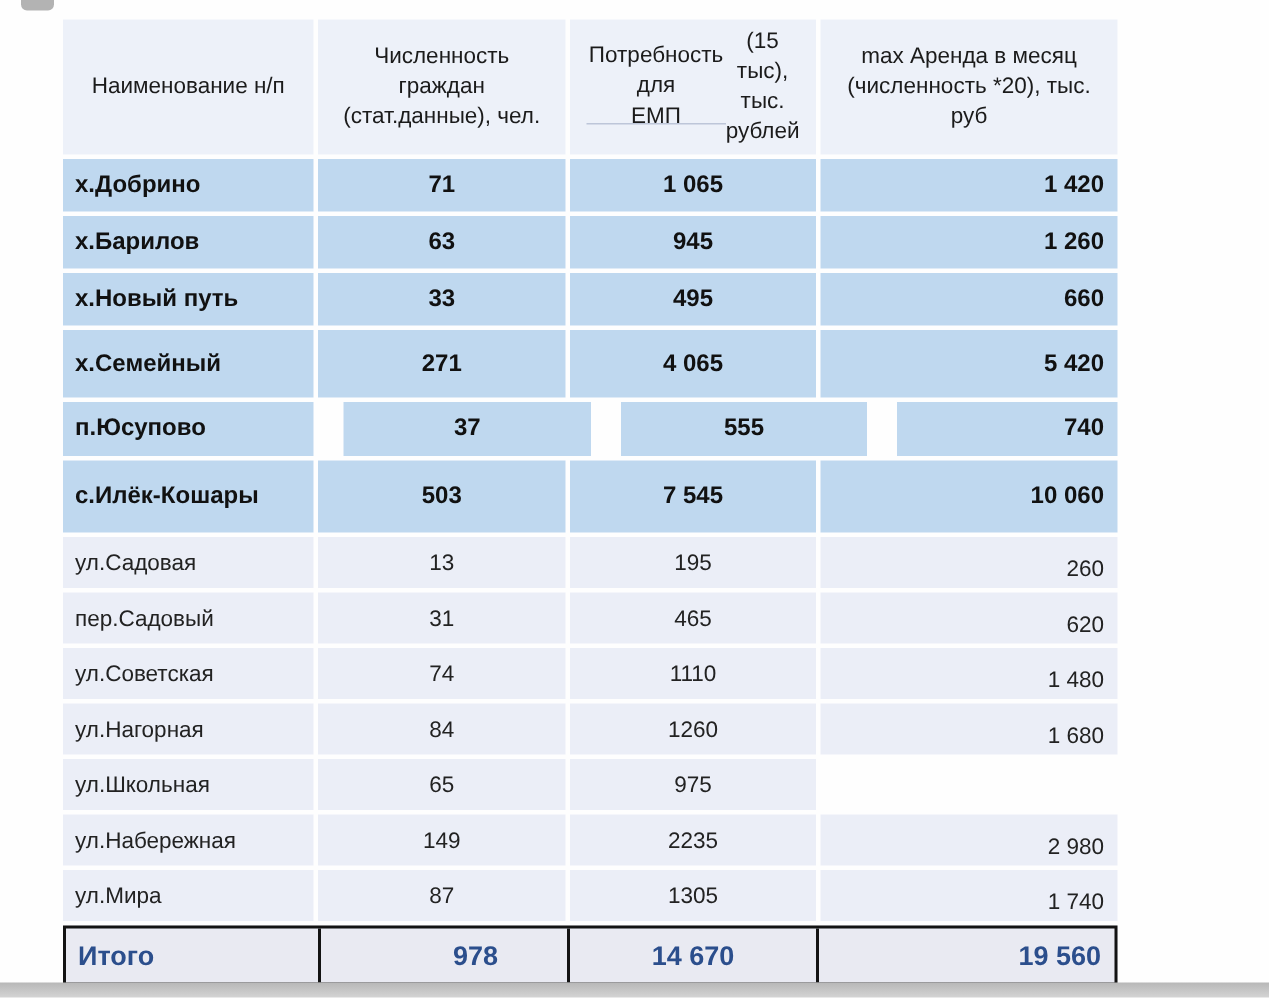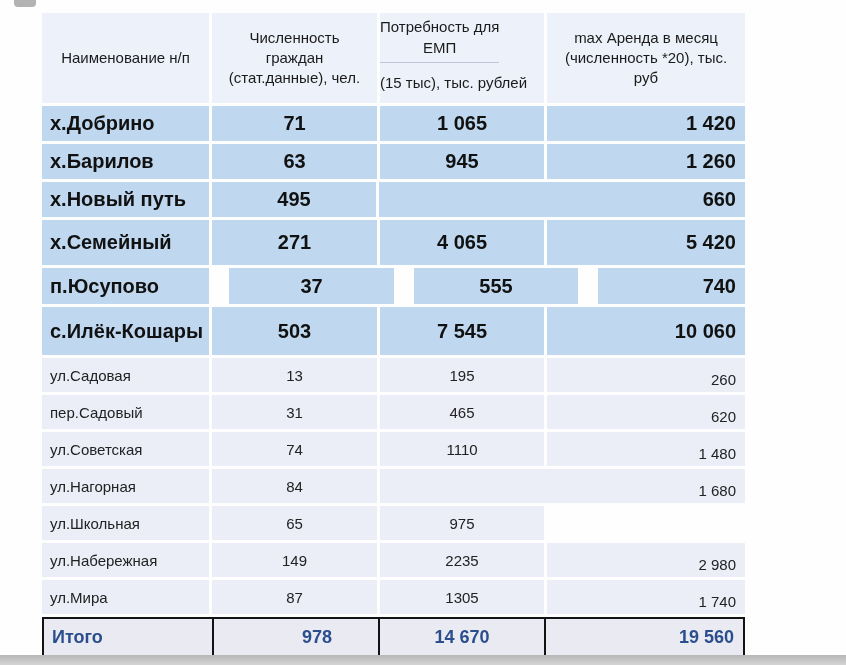--- a/index.html
+++ b/index.html
@@ -27,28 +27,28 @@
   .c1{width:167px;flex:none;padding-left:8px;justify-content:flex-start;}
   .c2{width:165px;flex:none;justify-content:center;text-align:center;}
   .c3{width:164px;flex:none;justify-content:center;text-align:center;}
   .c4{flex:1;justify-content:flex-end;padding-right:9px;text-align:right;}
 
   
   .hdr{height:90px;}
   .hdr .cell{background:#edf1f9;font-size:15px;line-height:1.35;}
   .hdr .c1,.hdr .c2,.hdr .c4{justify-content:center;text-align:center;padding-left:0;padding-right:0;}
   .pre{white-space:pre-line;}
-  .hdr-split{flex-direction:column;align-items:flex-start;padding:0;}
+  .hdr-split{flex-direction:row;align-items:center;padding:11px;}
   .hdr-split .top{height:49px;display:flex;align-items:center;justify-content:center;
     border-bottom:1px solid #bdc6d9;text-align:center;}
   .hdr-split .bot{flex:1;display:flex;align-items:center;justify-content:center;text-align:center;}
 
   
   .row-blue{height:35px;}
-  .row-blue .cell{background:#bfd8ef;font-weight:bold;font-size:20px;color:#111;}
+  .row-blue .cell{background:#bfd8ef;font-weight:bold;font-size:16px;color:#111;}
   .row-blue.tall1{height:45px;}
   .row-blue.med{height:36px;gap:20px;}
   .row-blue.tall2{height:48px;}
   .row-light{height:34px;}
   .row-light .cell{background:#ebeef7;font-size:15px;color:#222;}
   .row-light .c4{align-items:flex-end;padding-bottom:4px;}
 
   
   .row-total{display:flex;height:36px;margin-top:3px;
     border:2px solid #131313;background:#e9eaf2;}
@@ -98,20 +98,21 @@
     <div class="cell c4">1 420</div>
   </div>
   <div class="row row-blue">
     <div class="cell c1">х.Барилов</div>
     <div class="cell c2">63</div>
     <div class="cell c3">945</div>
     <div class="cell c4">1 260</div>
   </div>
   <div class="row row-blue">
     <div class="cell c1">х.Новый путь</div>
+    <div class="cell c2">33</div>
     <div class="cell c3">495</div>
     <div class="cell c4">660</div>
   </div>
   <div class="row row-blue tall1">
     <div class="cell c1">х.Семейный</div>
     <div class="cell c2">271</div>
     <div class="cell c3">4 065</div>
     <div class="cell c4">5 420</div>
   </div>
   <div class="row row-blue med">
@@ -141,20 +142,21 @@
   </div>
   <div class="row row-light">
     <div class="cell c1">ул.Советская</div>
     <div class="cell c2">74</div>
     <div class="cell c3">1110</div>
     <div class="cell c4">1 480</div>
   </div>
   <div class="row row-light">
     <div class="cell c1">ул.Нагорная</div>
     <div class="cell c2">84</div>
+    <div class="cell c3">1260</div>
     <div class="cell c4">1 680</div>
   </div>
   <div class="row row-light">
     <div class="cell c1">ул.Школьная</div>
     <div class="cell c2">65</div>
     <div class="cell c3">975</div>
   </div>
   <div class="row row-light">
     <div class="cell c1">ул.Набережная</div>
     <div class="cell c2">149</div>

